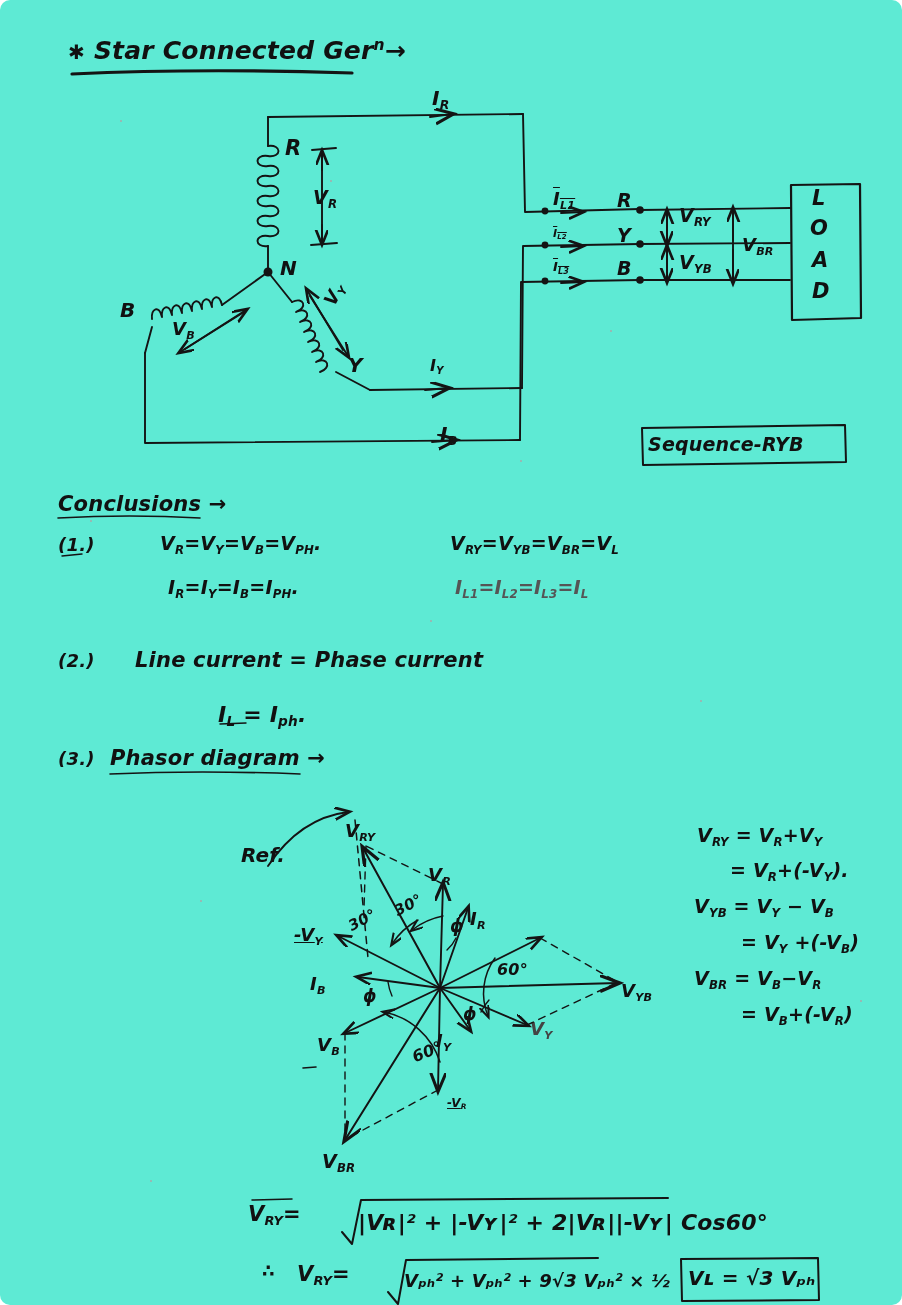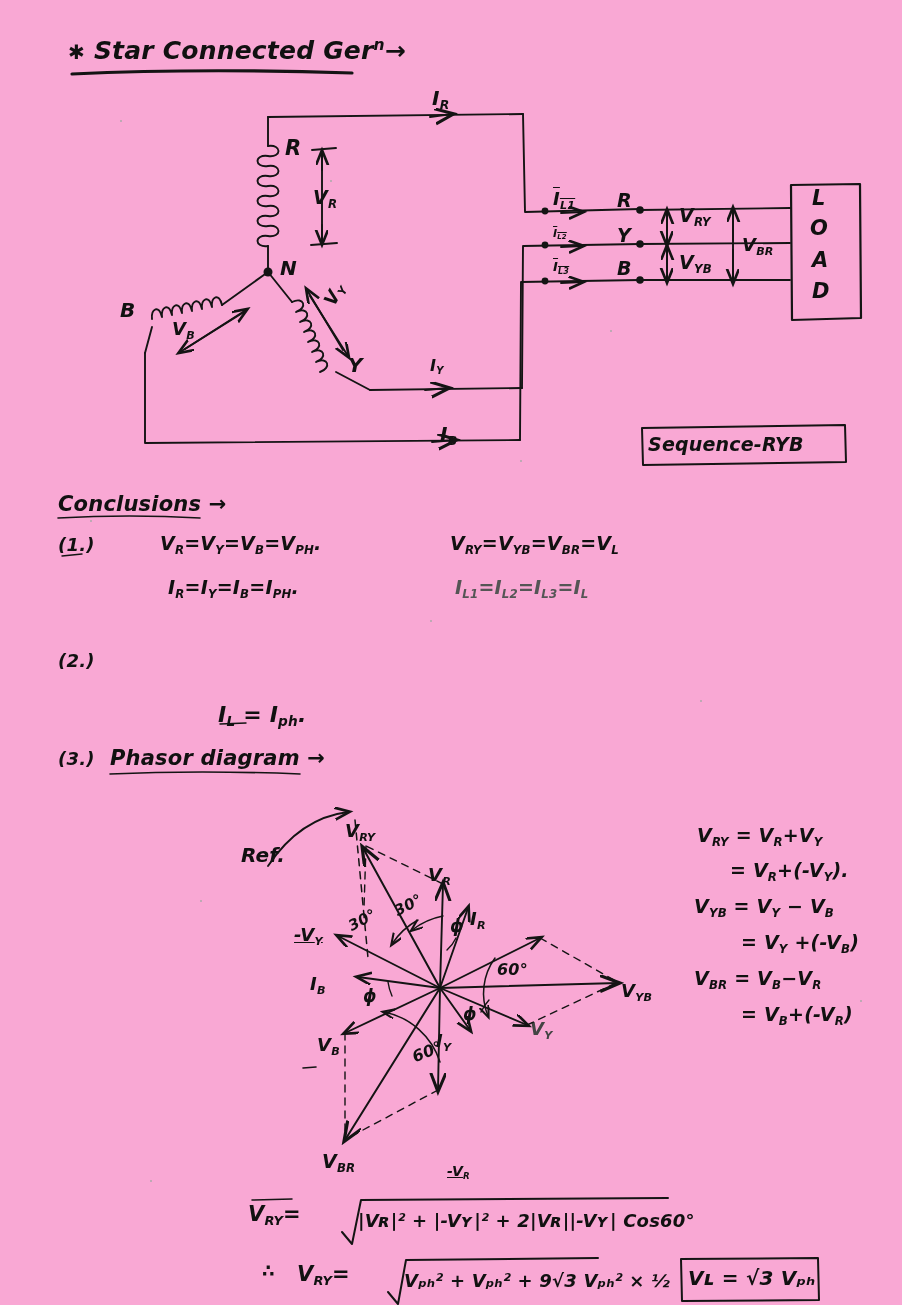--- a/index.html
+++ b/index.html
@@ -8,21 +8,22 @@
   }
   body {
     width: 902px; height: 1305px;
     position: relative;
     overflow: hidden;
     font-family: "DejaVu Sans", sans-serif;
     color: #111;
   }
   #page {
     position: absolute; inset: 0;
-    background: #f9a8d4;
+    background: #5eead4;
+    border-radius: 10px;
   }
   .hw { position: absolute; white-space: nowrap; line-height: 1; }
   
   .hw, .hw * {
     font-family: "DejaVu Sans", sans-serif;
     font-weight: 600;
     letter-spacing: .2px;
   }
   .sub { font-size: .62em; vertical-align: -0.32em; font-weight: 600; }
   .sup { font-size: .62em; vertical-align: .55em; font-weight: 600; }
@@ -138,20 +139,23 @@
     <span>I</span><span class="sub">R</span>=<span>I</span><span class="sub">Y</span>=<span>I</span><span class="sub">B</span>=<span>I</span><span class="sub">PH</span>.
   </div>
 
   <div class="hw" style="left:455px; top:578px; font-size:19px; font-style:italic; color:#555;">
     <span>I</span><span class="sub">L1</span>=<span>I</span><span class="sub">L2</span>=<span>I</span><span class="sub">L3</span>=<span>I</span><span class="sub">L</span>
   </div>
 
   <div class="hw" style="left:58px; top:652px; font-size:18px; font-style:italic;">
     <span>(2.)</span>
   </div>
+  <div class="hw" style="left:135px; top:650px; font-size:21px; font-style:italic;">
+    <span>Line current = Phase current</span>
+  </div>
   <div class="hw" style="left:218px; top:704px; font-size:22px; font-style:italic;">
     <span>I</span><span class="sub">L</span> = <span>I</span><span class="sub">ph</span>.
   </div>
 
   <div class="hw" style="left:58px; top:750px; font-size:18px; font-style:italic;">
     <span>(3.)</span>
   </div>
   <div class="hw" style="left:110px; top:748px; font-size:21px; font-style:italic;">
     <span>Phasor diagram →</span>
   </div>
@@ -189,21 +193,21 @@
   </div>
 
   <div class="hw" style="left:530px; top:1020px; font-size:18px; font-style:italic; color:#444;">
     <span>V</span><span class="sub">Y</span>
   </div>
 
   <div class="hw" style="left:621px; top:982px; font-size:18px; font-style:italic;">
     <span>V</span><span class="sub">YB</span>
   </div>
 
-  <div class="hw" style="left:447px; top:1164px; font-size:14px; font-style:italic;text-decoration:underline;">
+  <div class="hw" style="left:447px; top:1097px; font-size:12px; font-style:italic;text-decoration:underline;">
     <span>-V</span><span class="sub">R</span>
   </div>
 
   <div class="hw" style="left:322px; top:1152px; font-size:19px; font-style:italic;">
     <span>V</span><span class="sub">BR</span>
   </div>
 
   <div class="hw" style="left:348px; top:913px; font-size:15px; font-style:italic; transform:rotate(-28deg);">
     <span>30°</span>
   </div>
@@ -242,21 +246,21 @@
   <div class="hw" style="left:694px; top:969px; font-size:19px; font-style:italic;">
     <span>V</span><span class="sub">BR</span> = V<span class="sub">B</span>−V<span class="sub">R</span>
   </div>
   <div class="hw" style="left:741px; top:1005px; font-size:19px; font-style:italic;">
     = V<span class="sub">B</span>+(-V<span class="sub">R</span>)
   </div>
 
   <div class="hw" style="left:248px; top:1204px; font-size:21px; font-style:italic;">
     <span>V</span><span class="sub">RY</span><span>=</span>
   </div>
-  <div class="hw" style="left:358px; top:1212px; font-size:18px; font-style:italic;text-align:center;">
+  <div class="hw" style="left:358px; top:1212px; font-size:22px; font-style:italic;text-align:center;">
     <span>|Vʀ|² + |-Vʏ|² + 2|Vʀ||-Vʏ| Cos60°</span>
   </div>
 
   <div class="hw" style="left:262px; top:1262px; font-size:18px;">
     <span>∴</span>
   </div>
   <div class="hw" style="left:297px; top:1264px; font-size:21px; font-style:italic;">
     <span>V</span><span class="sub">RY</span><span>=</span>
   </div>
   <div class="hw" style="left:404px; top:1272px; font-size:18px; font-style:italic;">

